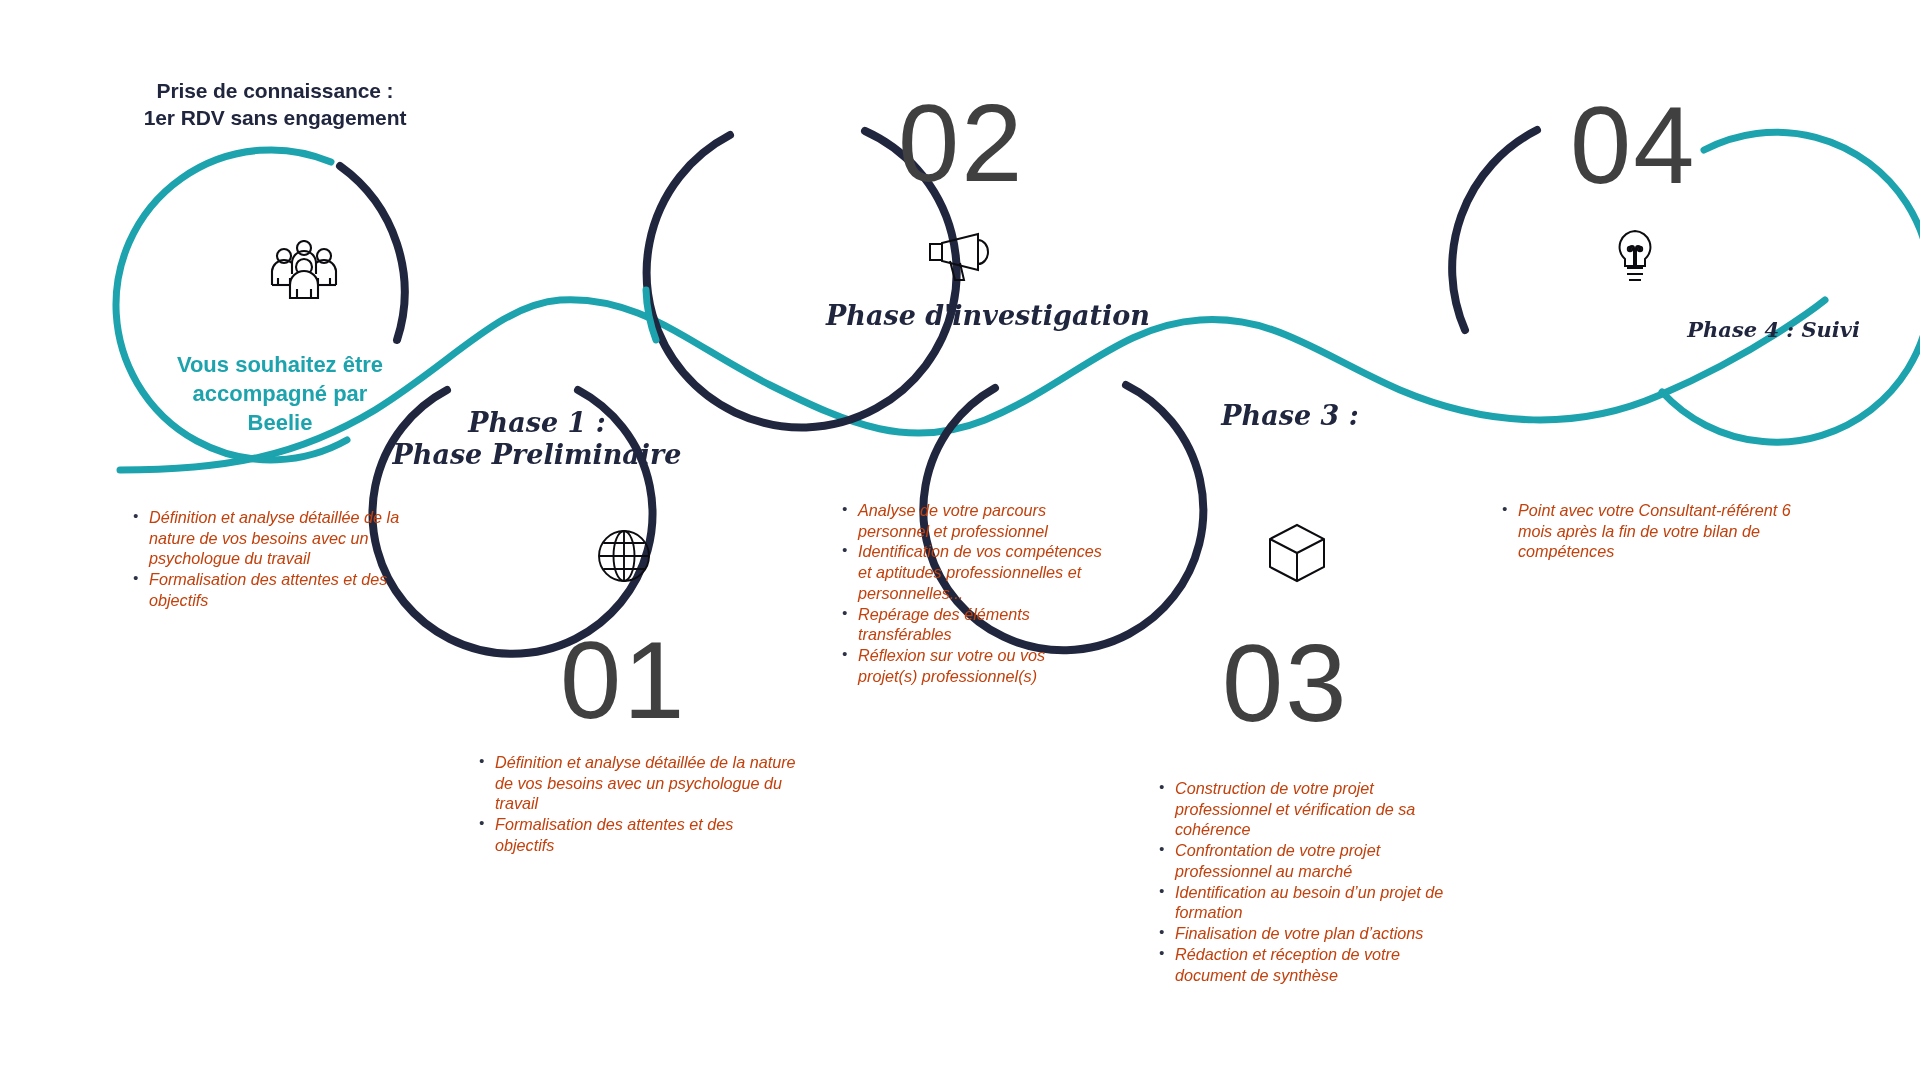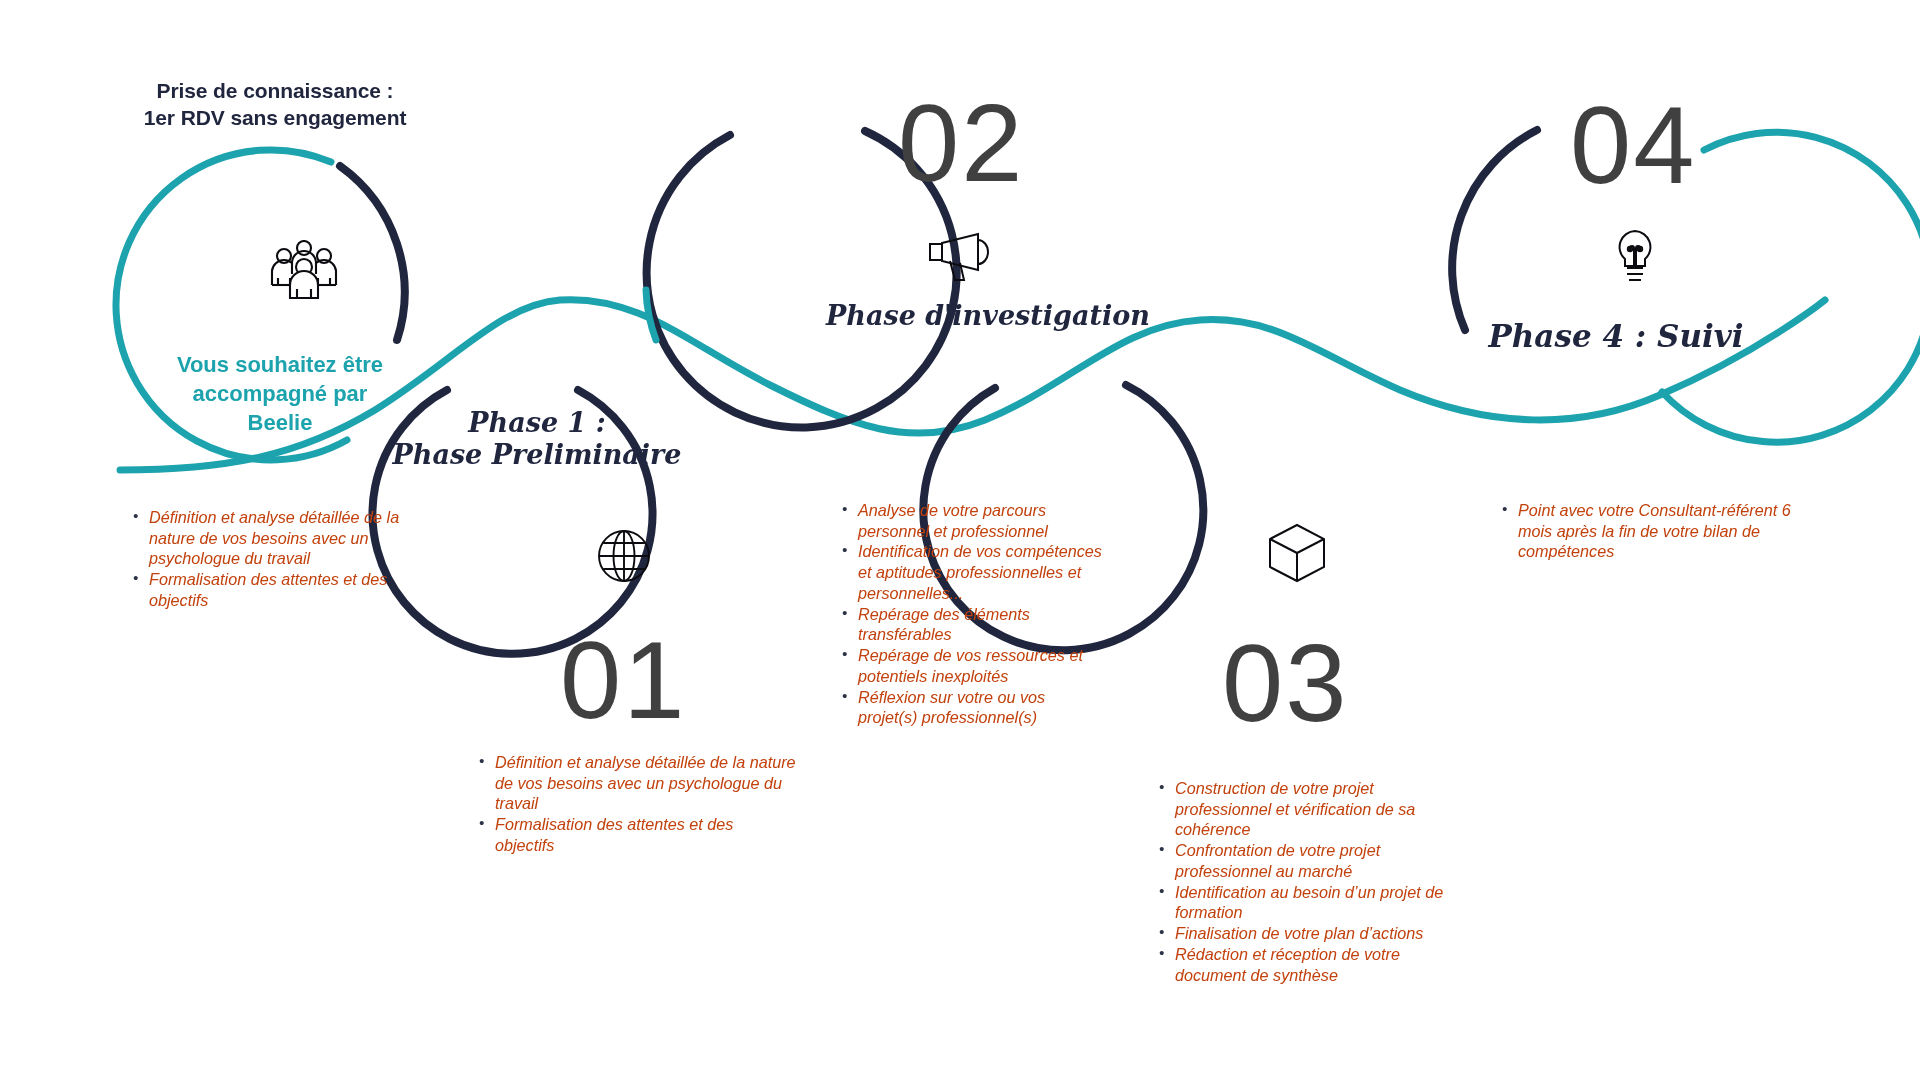--- a/index.html
+++ b/index.html
@@ -189,25 +189,25 @@
   </span>
 
   <div class="script" style="left:826px; top:300px; width:300px; font-size:27px;">
     <span class="ln">Phase d'investigation</span>
   </div>
 
   <ul class="blist" style="left:840px; top:500px; width:265px; font-size:16.2px;">
     <li>Analyse de votre parcours personnel et professionnel</li>
     <li>Identification de vos compétences et aptitudes professionnelles et personnelles...</li>
     <li>Repérage des éléments transférables</li>
-    <li>Repérage de vos ressources et potentiels inexploités</li>
     <li>Réflexion sur votre ou vos projet(s) professionnel(s)</li>
   </ul>
 
   <div class="script" style="left:1140px; top:400px; width:300px; font-size:27px;">
+    <span class="ln">Phase 3 :</span>
   </div>
 
   <span class="icon" style="left:1266px; top:522px;">
     <svg width="62" height="62" viewBox="0 0 62 62" fill="none" stroke="#0B0B10" stroke-width="2">
       <path d="M31 3 L58 17 V45 L31 59 L4 45 V17 Z" transform="scale(1)"></path>
       <path d="M4 17 L31 31 L58 17"></path>
       <path d="M31 31 V59"></path>
     </svg>
   </span>
 
@@ -229,21 +229,21 @@
       <path d="M15 40 h16"></path>
       <path d="M15 46 h16"></path>
       <path d="M17 52 h12"></path>
       <path d="M18 24 v-4 a2 2 0 0 1 4 0 v17"></path>
       <path d="M28 24 v-4 a2 2 0 0 0 -4 0 v17"></path>
       <circle cx="18" cy="21" r="2.2"></circle>
       <circle cx="28" cy="21" r="2.2"></circle>
     </svg>
   </span>
 
-  <div class="script" style="left:1456px; top:318px; width:320px; font-size:31px;">
+  <div class="script" style="left:1540px; top:318px; width:320px; font-size:21px;text-align:right;">
     <span class="ln">Phase 4 : Suivi</span>
   </div>
 
   <ul class="blist" style="left:1500px; top:500px; width:300px; font-size:16.2px;">
     <li>Point avec votre Consultant-référent 6 mois après la fin de votre bilan de compétences</li>
   </ul>
 
 </div>
 
 </body></html>

